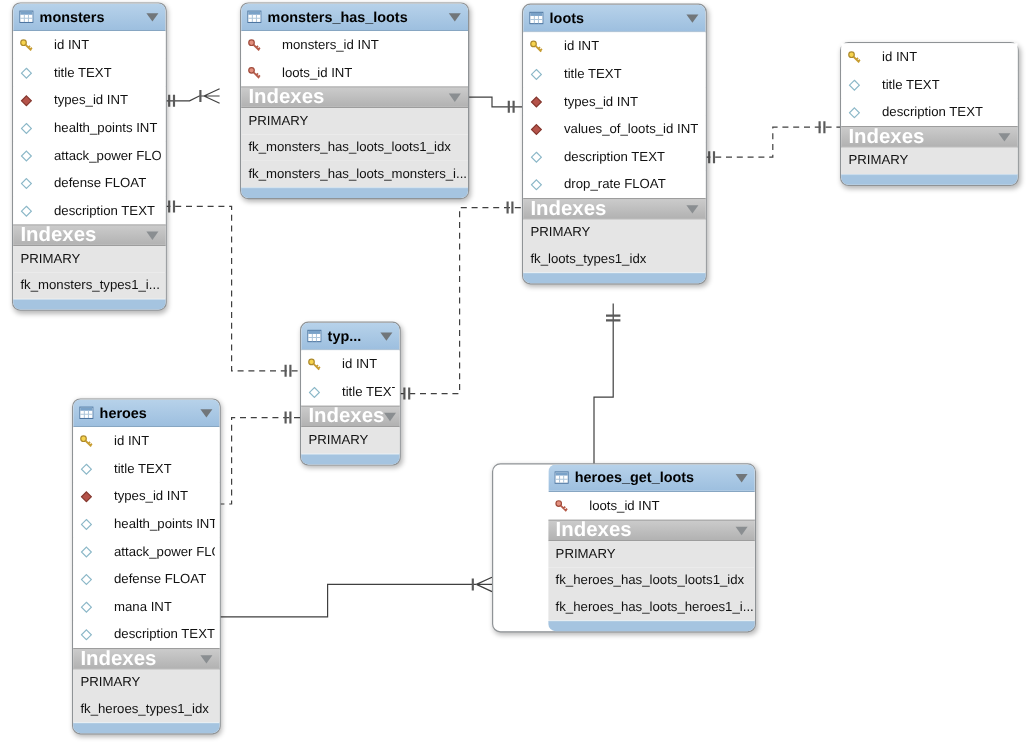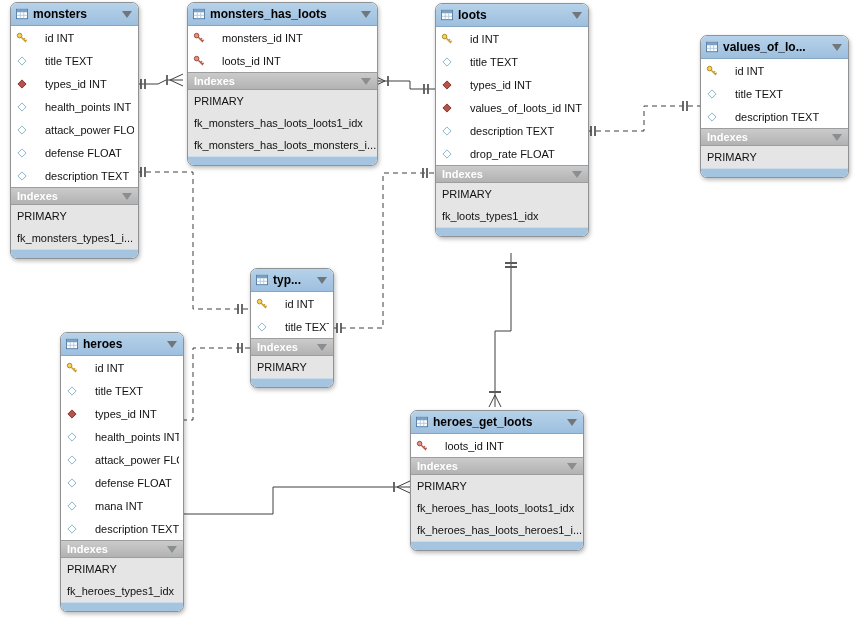--- a/index.html
+++ b/index.html
@@ -36,21 +36,21 @@
   .chev.light { border-top-color:#8a8e91; }
   .t-field {
     height:23px; display:flex; align-items:center; gap:17px;
     padding:0 4px 0 5px; background:#fff; white-space:nowrap;
   }
   .f-icon { display:flex; width:12px; justify-content:center; flex:0 0 auto; }
   .f-label { white-space:nowrap; overflow:hidden; }
   .t-indexbar {
     height:16px; background:linear-gradient(#cbcbcb,#b2b2b2);
     border-top:1px solid #9d9d9d; border-bottom:1px solid #9d9d9d;
-    color:#fff; font-weight:bold; font-size:11px;
+    color:#fff; font-weight:bold; font-size:17px;
     display:flex; align-items:center; justify-content:space-between;
     padding:0 6px;
   }
   .t-index-row {
     height:22px; display:flex; align-items:center; padding:0 6px;
     white-space:nowrap; overflow:hidden; background:#e5e5e5;
   }
   .t-footer {
     height:8px; background:#a5c4e0; border-radius:0 0 6px 6px;
     border-top:1px solid #cadcec;
@@ -177,21 +177,21 @@
       <span>Indexes</span>
       <span class="chev light"></span>
     </div>
     <div>
         <div class="t-index-row">PRIMARY</div>
         <div class="t-index-row">fk_monsters_types1_i...</div>
       </div>
     <div class="t-footer"></div>
   </div>
 
-  <div class="db-table" style="left:187px; top:2px; width:189px;">
+  <div class="db-table" style="left:200px; top:2px; width:189px;">
     <div class="t-header">
       <span class="f-icon">
           <svg width="14" height="12" viewBox="0 0 14 12">
             <rect x="0.5" y="0.5" width="13" height="11" fill="#fff" stroke="#49739f"></rect>
             <rect x="1" y="1" width="12" height="3" fill="#7aa2c8"></rect>
             <line x1="1" y1="7.5" x2="13" y2="7.5" stroke="#aec6da"></line>
             <line x1="5" y1="4" x2="5" y2="11" stroke="#aec6da"></line>
             <line x1="9" y1="4" x2="9" y2="11" stroke="#aec6da"></line>
           </svg>
         </span>
@@ -300,33 +300,20 @@
       <span class="chev light"></span>
     </div>
     <div>
         <div class="t-index-row">PRIMARY</div>
         <div class="t-index-row">fk_loots_types1_idx</div>
       </div>
     <div class="t-footer"></div>
   </div>
 
   <div class="db-table" style="left:700px; top:35px; width:147px;">
-    <div class="t-header">
-      <span class="f-icon">
-          <svg width="14" height="12" viewBox="0 0 14 12">
-            <rect x="0.5" y="0.5" width="13" height="11" fill="#fff" stroke="#49739f"></rect>
-            <rect x="1" y="1" width="12" height="3" fill="#7aa2c8"></rect>
-            <line x1="1" y1="7.5" x2="13" y2="7.5" stroke="#aec6da"></line>
-            <line x1="5" y1="4" x2="5" y2="11" stroke="#aec6da"></line>
-            <line x1="9" y1="4" x2="9" y2="11" stroke="#aec6da"></line>
-          </svg>
-        </span>
-      <span class="t-title">values_of_lo...</span>
-      <span class="chev"></span>
-    </div>
     <div>
         <div class="t-field">
           <span class="f-icon">
             <svg width="12" height="12" viewBox="0 0 12 12">
               <circle cx="3.6" cy="3.6" r="2.3" fill="#f7d44e" stroke="#ad8a2c" stroke-width="1"></circle>
               <path d="M5.3 5.3 L10 10 M7.6 7.6 L9 6.2 M9.2 9.2 L10.6 7.8" stroke="#c79c30" stroke-width="1.5" fill="none"></path>
             </svg>
           </span>
           <span class="f-label">id INT</span>
         </div>
@@ -485,21 +472,21 @@
       <span>Indexes</span>
       <span class="chev light"></span>
     </div>
     <div>
         <div class="t-index-row">PRIMARY</div>
         <div class="t-index-row">fk_heroes_types1_idx</div>
       </div>
     <div class="t-footer"></div>
   </div>
 
-  <div class="db-table" style="left:410px; top:410px; width:172px;">
+  <div class="db-table" style="left:410px; top:386px; width:172px;padding-left:46px;">
     <div class="t-header">
       <span class="f-icon">
           <svg width="14" height="12" viewBox="0 0 14 12">
             <rect x="0.5" y="0.5" width="13" height="11" fill="#fff" stroke="#49739f"></rect>
             <rect x="1" y="1" width="12" height="3" fill="#7aa2c8"></rect>
             <line x1="1" y1="7.5" x2="13" y2="7.5" stroke="#aec6da"></line>
             <line x1="5" y1="4" x2="5" y2="11" stroke="#aec6da"></line>
             <line x1="9" y1="4" x2="9" y2="11" stroke="#aec6da"></line>
           </svg>
         </span>

